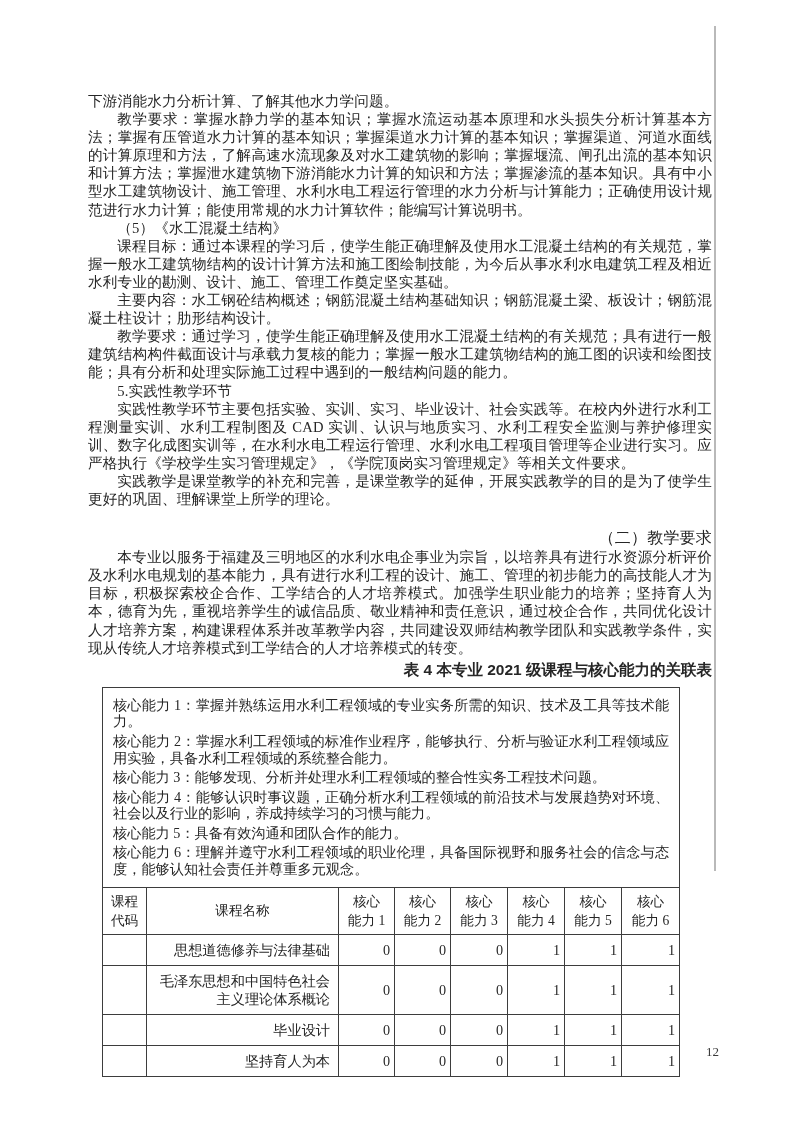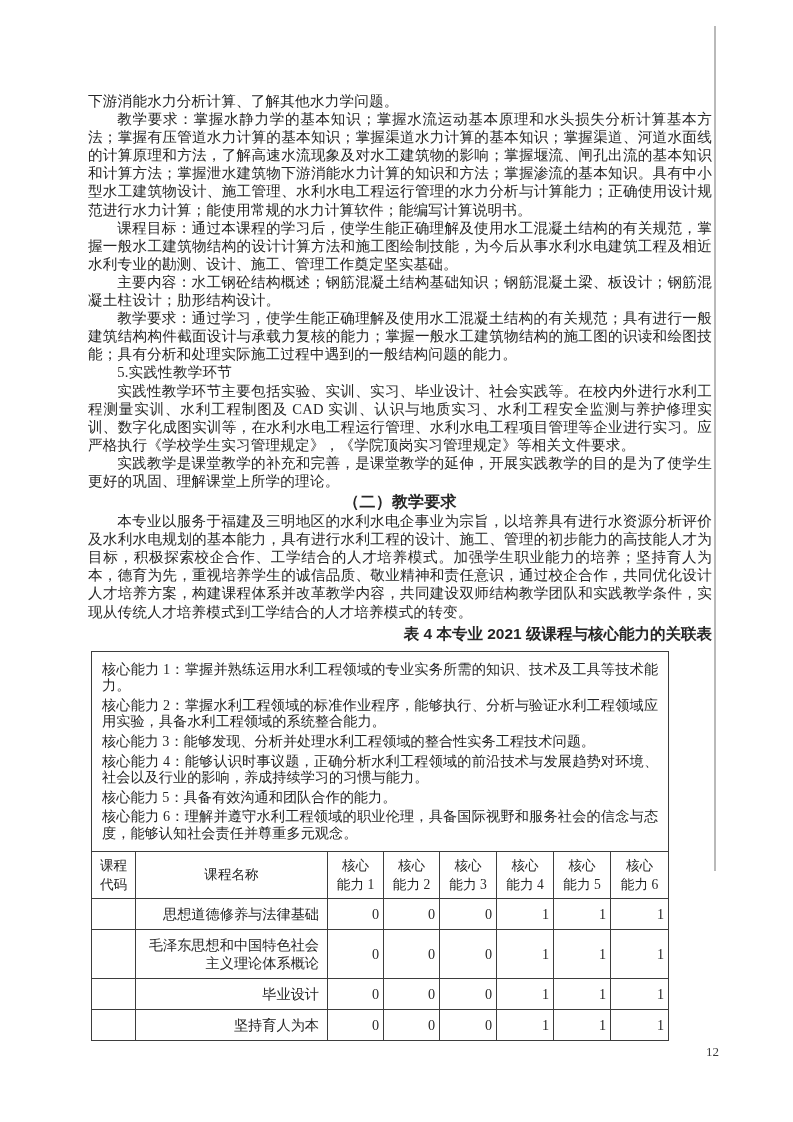--- a/index.html
+++ b/index.html
@@ -32,38 +32,38 @@
   }
   .para {
     font-size: 14.6px;
     line-height: 18.1px;
     text-align: justify;
     letter-spacing: 0.2px;
   }
   .para.indent { text-indent: 2em; }
   .para.heading {
     font-family: "Liberation Sans", "DejaVu Sans", sans-serif;
-    font-weight: bold;
+    font-weight: normal;
     font-size: 16px;
     line-height: 21px;
-    text-align: center;
-    margin-top: 1px;
+    text-align: right;
+    margin-top: 19px;
   }
   .table-title {
     font-family: "Liberation Sans", "DejaVu Sans", sans-serif;
     font-weight: bold;
     font-size: 15.5px;
     text-align: right;
     margin: 3px 0 6px 0;
   }
   table.assoc-table {
     border-collapse: collapse;
     table-layout: fixed;
     width: 577px;
-    margin-left: 3px;
+    margin-left: 14px;
   }
   table.assoc-table td, table.assoc-table th {
     border: 1.4px solid #3d3d3d;
     vertical-align: middle;
   }
   td.comp-cell { padding: 6px 10px 6px 10px; }
   .comp-item {
     font-size: 14.2px;
     line-height: 16.6px;
     margin: 3px 0;
@@ -96,20 +96,21 @@
 </head>
 <body>
 
 <div class="page">
   <div class="scan-edge"></div>
 
   <div class="content">
     <div id="paragraphs">
         <div class="para">下游消能水力分析计算、了解其他水力学问题。</div>
         <div class="para indent">教学要求：掌握水静力学的基本知识；掌握水流运动基本原理和水头损失分析计算基本方法；掌握有压管道水力计算的基本知识；掌握渠道水力计算的基本知识；掌握渠道、河道水面线的计算原理和方法，了解高速水流现象及对水工建筑物的影响；掌握堰流、闸孔出流的基本知识和计算方法；掌握泄水建筑物下游消能水力计算的知识和方法；掌握渗流的基本知识。具有中小型水工建筑物设计、施工管理、水利水电工程运行管理的水力分析与计算能力；正确使用设计规范进行水力计算；能使用常规的水力计算软件；能编写计算说明书。</div>
+        <div class="para indent">（5）《水工混凝土结构》</div>
         <div class="para indent">课程目标：通过本课程的学习后，使学生能正确理解及使用水工混凝土结构的有关规范，掌握一般水工建筑物结构的设计计算方法和施工图绘制技能，为今后从事水利水电建筑工程及相近水利专业的勘测、设计、施工、管理工作奠定坚实基础。</div>
         <div class="para indent">主要内容：水工钢砼结构概述；钢筋混凝土结构基础知识；钢筋混凝土梁、板设计；钢筋混凝土柱设计；肋形结构设计。</div>
         <div class="para indent">教学要求：通过学习，使学生能正确理解及使用水工混凝土结构的有关规范；具有进行一般建筑结构构件截面设计与承载力复核的能力；掌握一般水工建筑物结构的施工图的识读和绘图技能；具有分析和处理实际施工过程中遇到的一般结构问题的能力。</div>
         <div class="para indent">5.实践性教学环节</div>
         <div class="para indent">实践性教学环节主要包括实验、实训、实习、毕业设计、社会实践等。在校内外进行水利工程测量实训、水利工程制图及 CAD 实训、认识与地质实习、水利工程安全监测与养护修理实训、数字化成图实训等，在水利水电工程运行管理、水利水电工程项目管理等企业进行实习。应严格执行《学校学生实习管理规定》，《学院顶岗实习管理规定》等相关文件要求。</div>
         <div class="para indent">实践教学是课堂教学的补充和完善，是课堂教学的延伸，开展实践教学的目的是为了使学生更好的巩固、理解课堂上所学的理论。</div>
         <div class="para heading">（二）教学要求</div>
         <div class="para indent">本专业以服务于福建及三明地区的水利水电企事业为宗旨，以培养具有进行水资源分析评价及水利水电规划的基本能力，具有进行水利工程的设计、施工、管理的初步能力的高技能人才为目标，积极探索校企合作、工学结合的人才培养模式。加强学生职业能力的培养；坚持育人为本，德育为先，重视培养学生的诚信品质、敬业精神和责任意识，通过校企合作，共同优化设计人才培养方案，构建课程体系并改革教学内容，共同建设双师结构教学团队和实践教学条件，实现从传统人才培养模式到工学结合的人才培养模式的转变。</div>
       </div>
 

